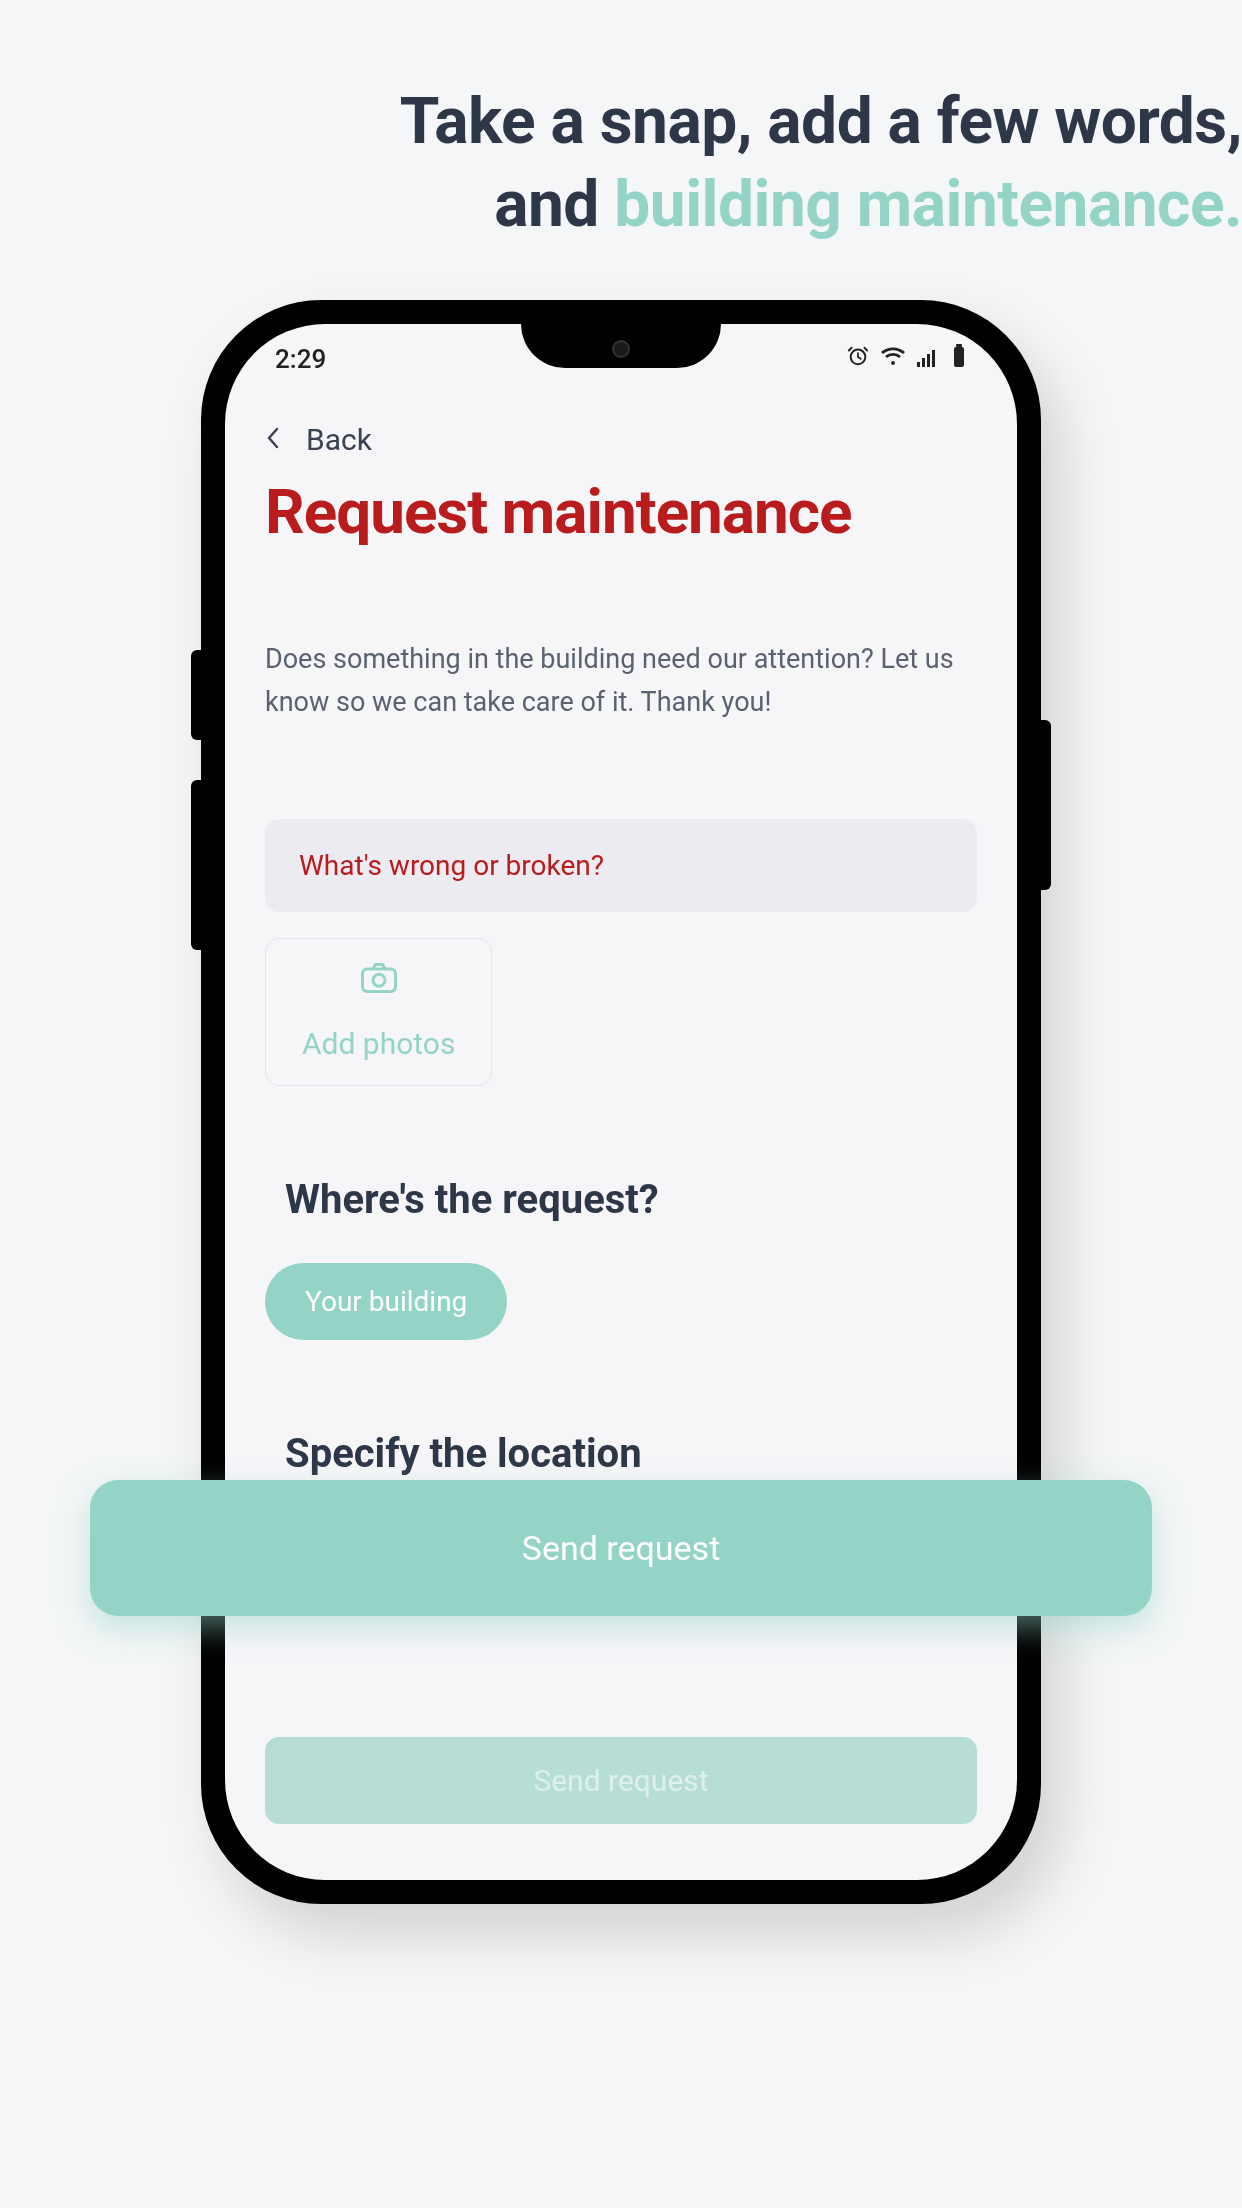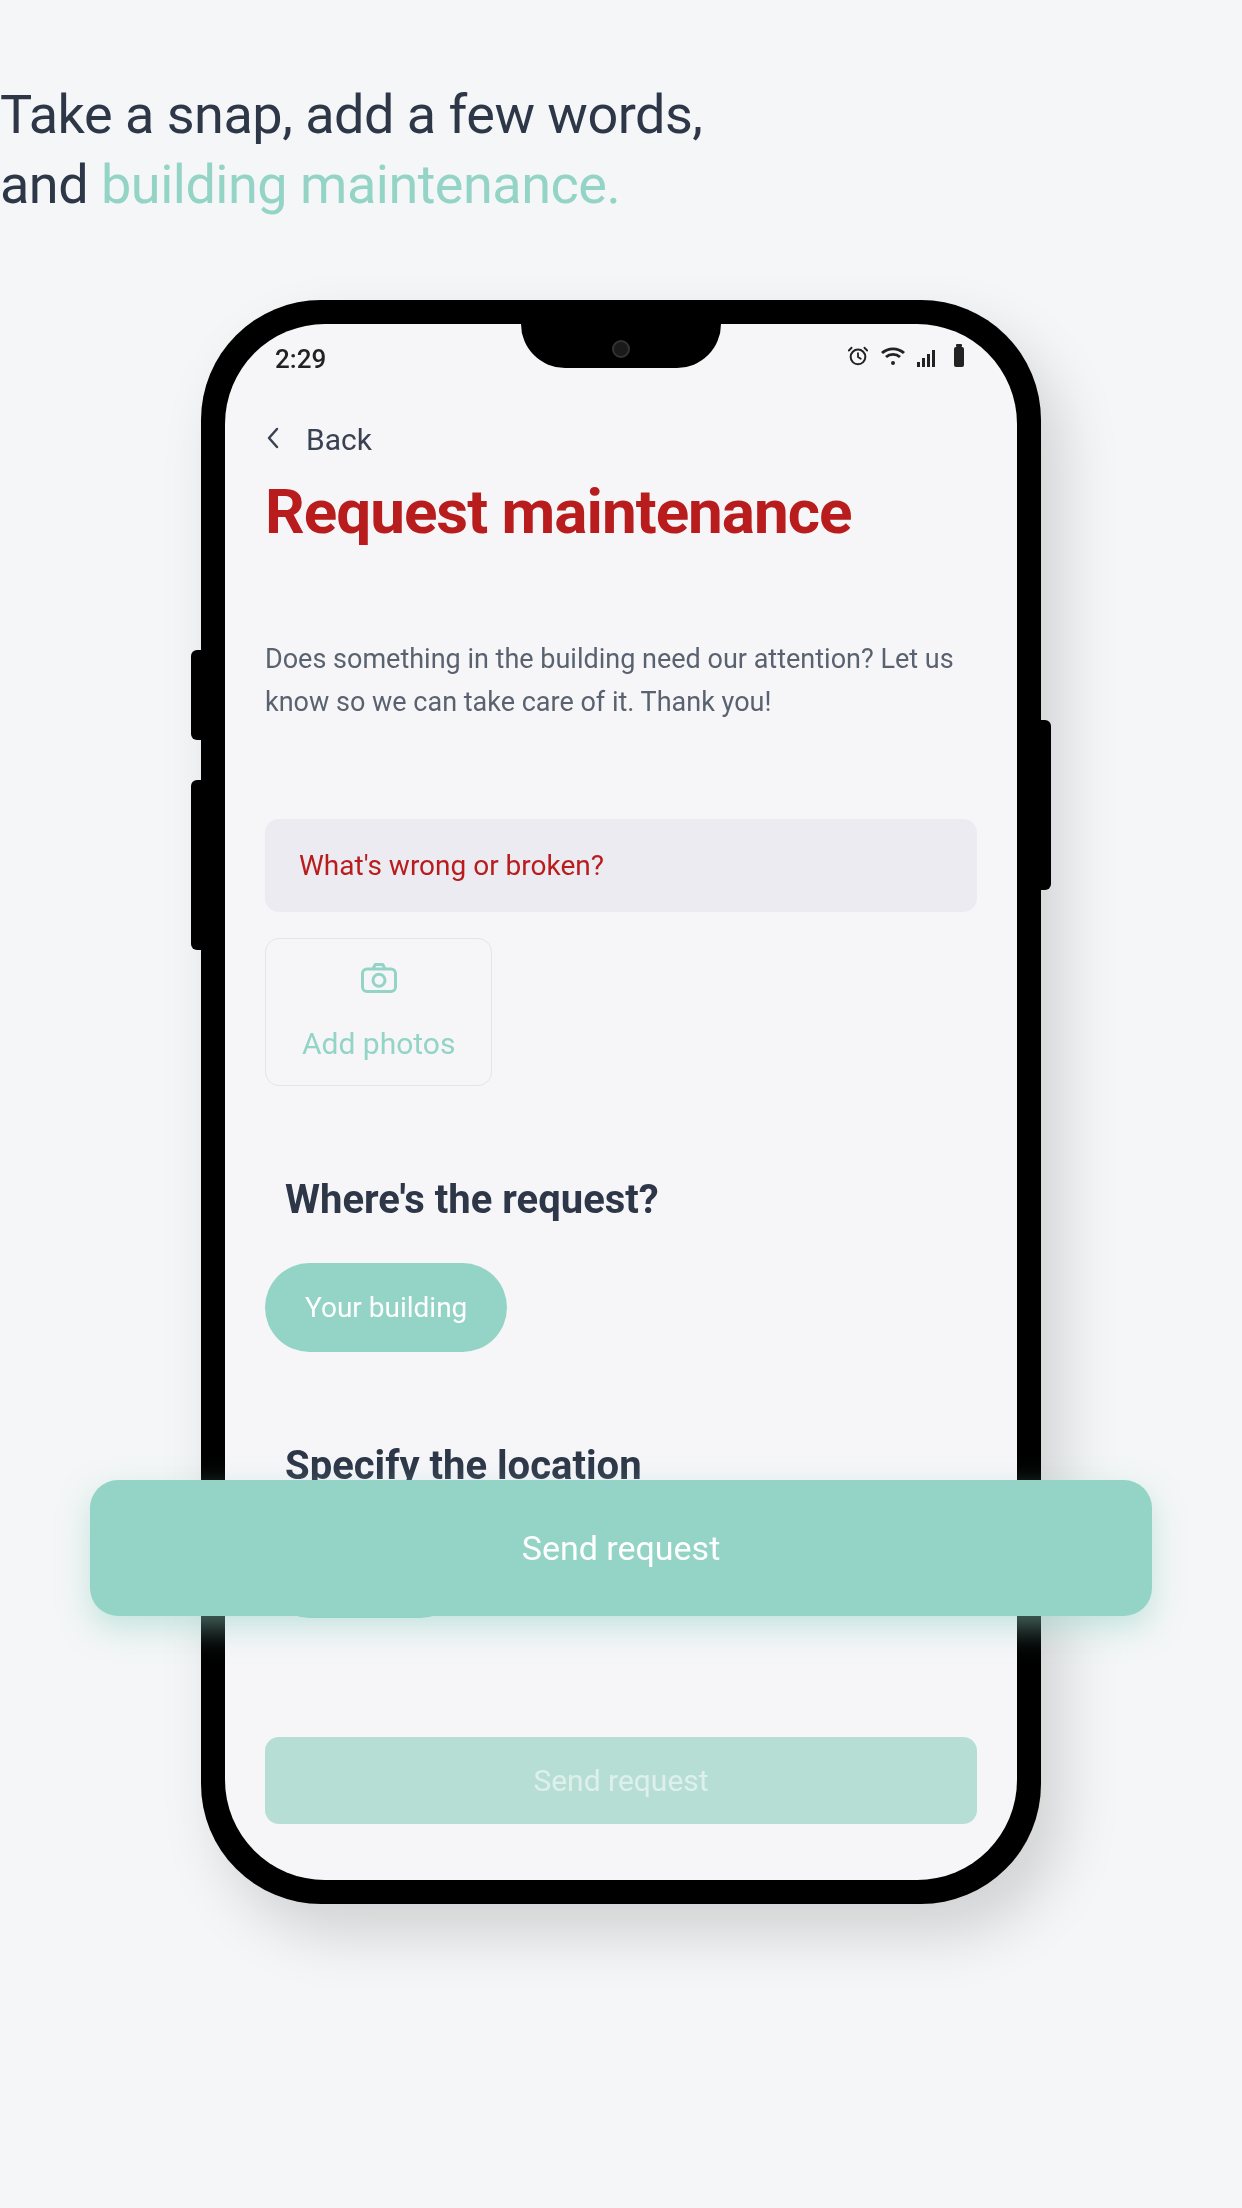--- a/index.html
+++ b/index.html
@@ -10,23 +10,23 @@
     position: relative;
     overflow: hidden;
   }
 
   
   .headline {
     position: absolute;
     top: 80px;
     left: 0;
     right: 0;
-    text-align: left;
-    font-size: 54px;
-    font-weight: 400;
+    text-align: right;
+    font-size: 64px;
+    font-weight: 700;
     line-height: 1.3;
     color: #2d3748;
     letter-spacing: -0.5px;
   }
   .headline .accent { color: #94d4c6; }
 
   
   .phone {
     position: absolute;
     left: 50%;
@@ -158,21 +158,21 @@
     color:#2d3748;
     margin-top: 90px;
     padding-left: 20px;
   }
 
   .pill{
     display:inline-block;
     background:#94d4c6;
     color:#fff;
     font-size:28px;
-    padding:28px 40px;
+    padding:22px 40px;
     border-radius:50px;
     margin-top: 40px;
   }
   .pill-outline{
     display:inline-block;
     border:1px solid #e0e0e6;
     color:#5a6270;
     font-size:28px;
     padding:22px 40px;
     border-radius:50px;

